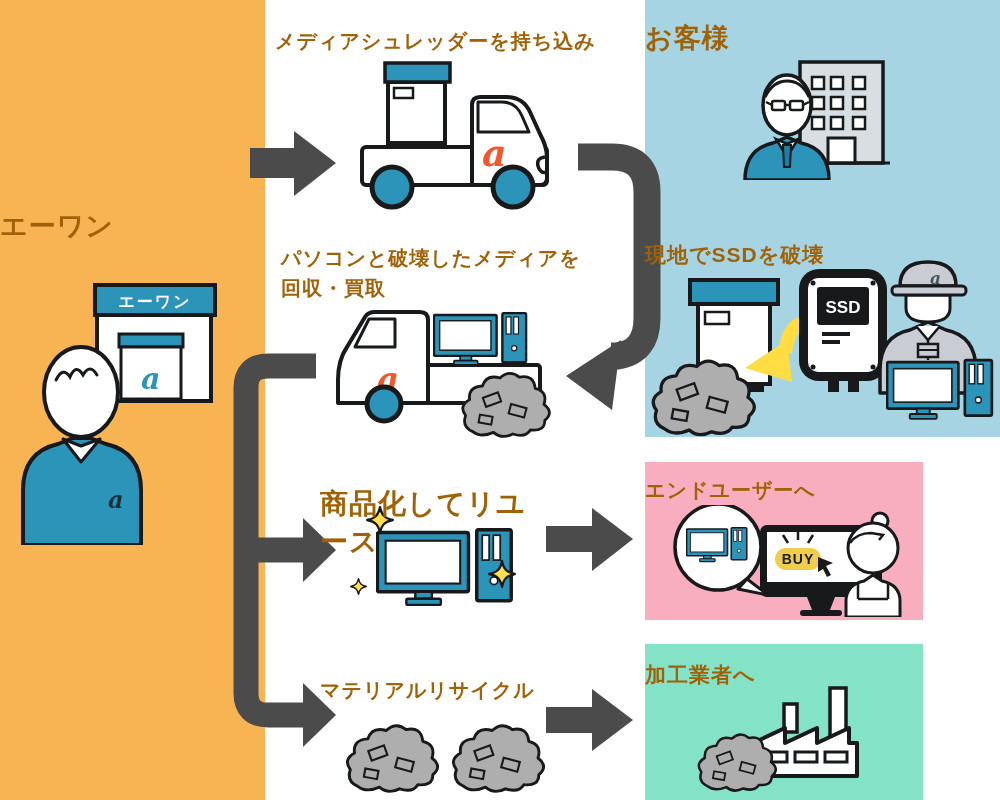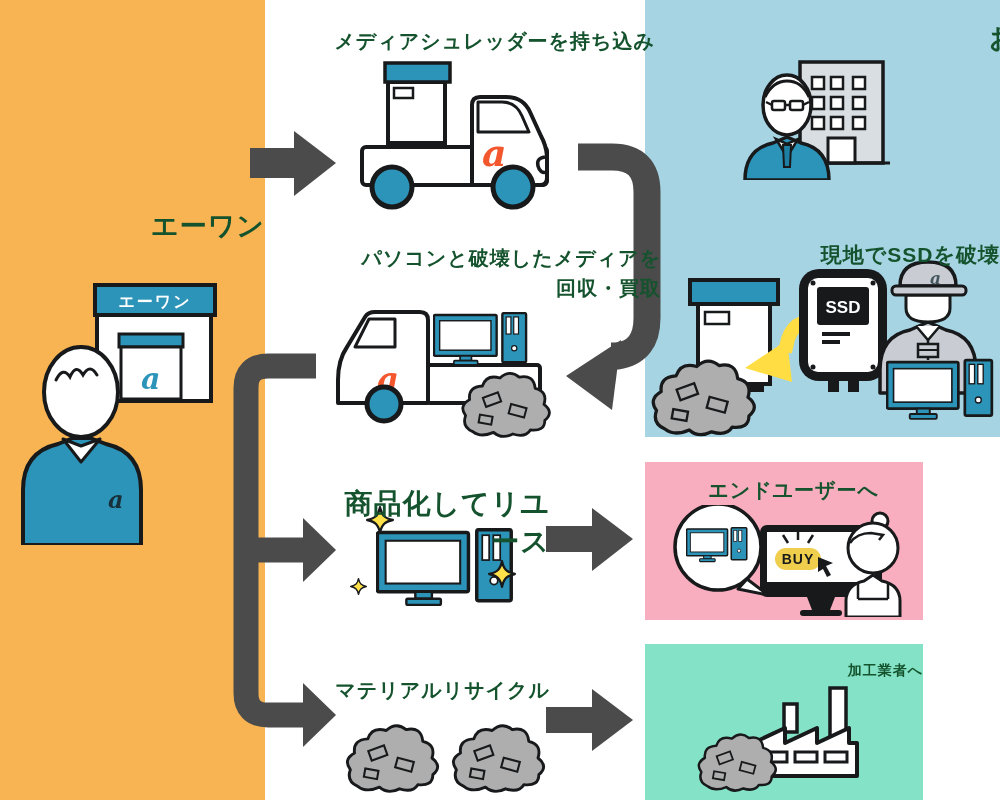--- a/index.html
+++ b/index.html
@@ -5,30 +5,30 @@
   html,body{margin:0;padding:0;background:#fff;}
   .stage{
     position:relative;width:1000px;height:800px;overflow:hidden;background:#fff;
     font-family:"Liberation Sans","DejaVu Sans",sans-serif;
   }
   .panel{position:absolute;}
   .panel-aone{left:0;top:0;width:265px;height:800px;background:#F8B452;}
   .panel-customer{left:645px;top:0;width:355px;height:437px;background:#A6D4E2;}
   .panel-enduser{left:645px;top:462px;width:278px;height:158px;background:#F8AEBE;}
   .panel-processor{left:645px;top:644px;width:278px;height:156px;background:#84E3C6;}
-  .label{position:absolute;font-weight:bold;color:#14532d;text-align:right;letter-spacing:1px;line-height:1.35;}
+  .label{position:absolute;font-weight:bold;color:#a16207;text-align:left;letter-spacing:1px;line-height:1.35;}
   .lbl-aone{left:0;top:208px;width:265px;font-size:27px;}
   .lbl-customer{left:645px;top:20px;width:429px;font-size:27px;}
   .lbl-step1{left:275px;top:28px;width:380px;font-size:20px;}
   .lbl-step2{left:281px;top:243px;width:380px;font-size:20px;line-height:30px;}
   .lbl-onsite{left:645px;top:241px;width:355px;font-size:21px;}
   .lbl-reuse{left:320px;top:485px;width:230px;font-size:28px;}
   .lbl-recycle{left:320px;top:678px;width:230px;font-size:20px;font-family:Liberation Mono, monospace;}
   .lbl-enduser{left:645px;top:477px;width:234px;font-size:20px;}
-  .lbl-processor{left:645px;top:661px;width:278px;font-size:14px;}
+  .lbl-processor{left:645px;top:661px;width:278px;font-size:21px;}
   .icon{position:absolute;}
   svg text{font-family:"Liberation Sans","DejaVu Sans",sans-serif;}
   .logo-a{font-family:"DejaVu Serif","Liberation Serif",serif;font-style:italic;font-weight:bold;}
 </style>
 </head>
 <body>
 
 <div class="stage">
 
   <svg width="0" height="0" style="position:absolute" aria-hidden="true">

